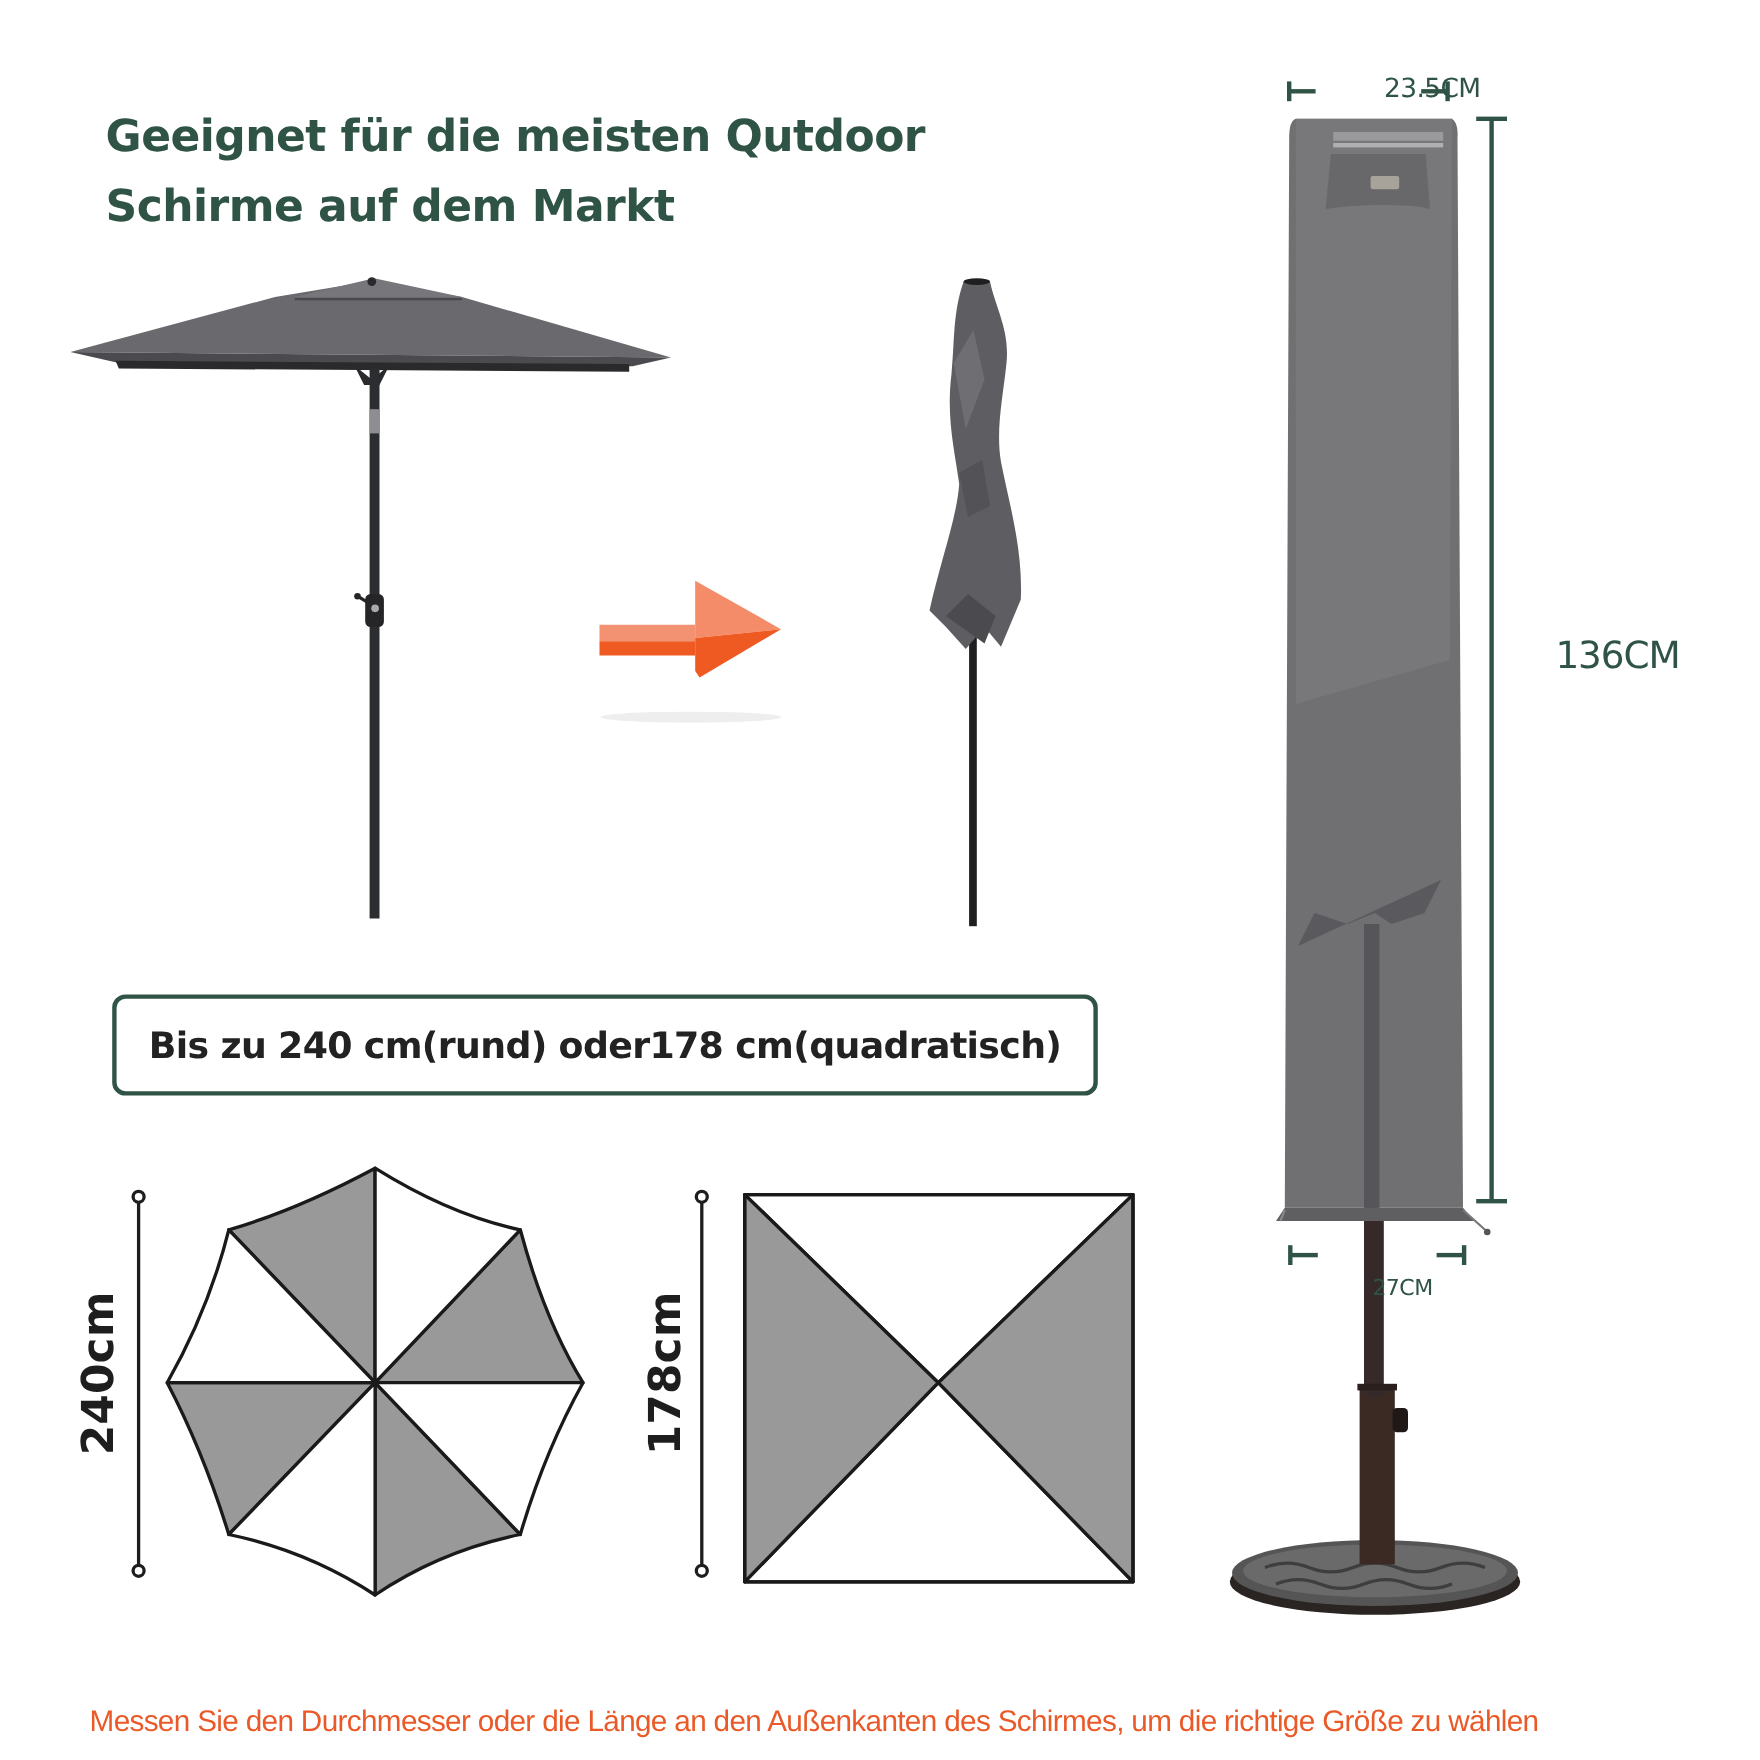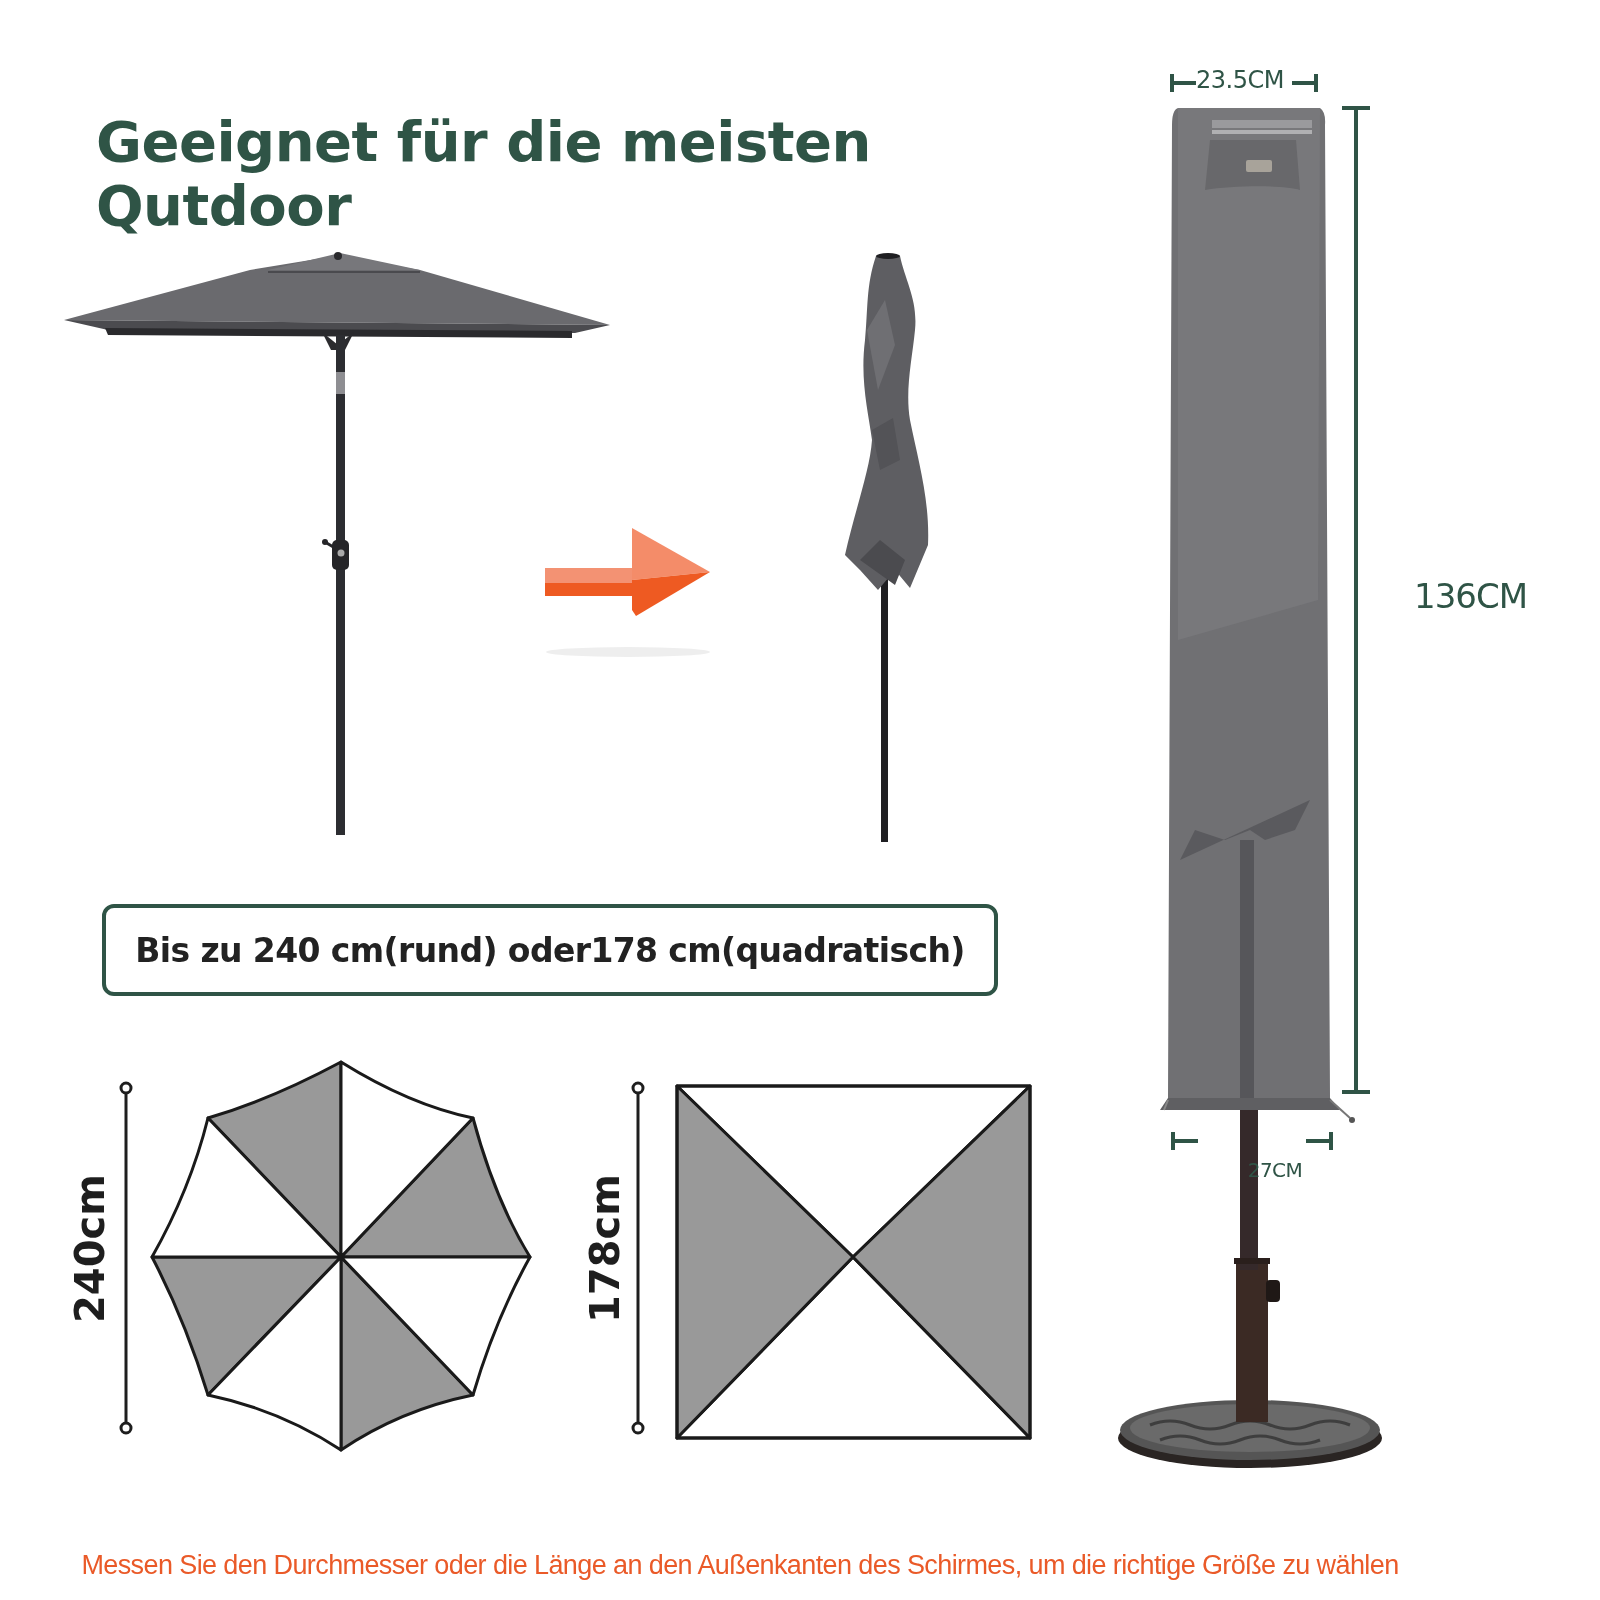--- a/index.html
+++ b/index.html
@@ -1,51 +1,52 @@
 <!DOCTYPE html>
 <html><head>
 <meta charset="utf-8">
 <style>
   html, body { margin: 0; padding: 0; background: #ffffff; }
   body { width: 1600px; height: 1600px; position: relative; overflow: hidden;
          font-family: "Liberation Sans", "DejaVu Sans", sans-serif; }
   .abs { position: absolute; }
 
-  .headline { left: 96px; top: 110px; width: 980px; color: #2f5446;
-    font-family: "DejaVu Sans", sans-serif; font-weight: bold; font-size: 56px;
+  .headline { left: 96px; top: 92px; width: 980px; color: #2f5446;
+    font-family: "DejaVu Sans", sans-serif; font-weight: bold; font-size: 40px;
     line-height: 64px; letter-spacing: -0.5px; }
   .headline span { display: block; }
 
   .size-box { left: 102px; top: 904px; width: 896px; height: 92px;
     border: 4px solid #2f5446; border-radius: 12px; box-sizing: border-box;
     display: flex; align-items: center; justify-content: center; }
   .size-box-text { font-family: "DejaVu Sans", sans-serif; font-weight: bold;
     font-size: 33px; color: #222; letter-spacing: -0.6px; }
 
   .footnote { left: 0; top: 1550px; width: 1480px; text-align: center;
     color: #ea5a28; font-size: 27px; letter-spacing: -0.6px; }
 
   .dim-label { color: #2f5446; font-family: "DejaVu Sans", sans-serif; }
-  .dim-top { left: 1196px; top: 66px; width: 150px; font-size: 24px; text-align: left; letter-spacing: -0.5px; }
+  .dim-top { left: 1196px; top: 66px; width: 150px; font-size: 24px; text-align: right; letter-spacing: -0.5px; }
   .dim-height { left: 1414px; top: 576px; font-size: 34px; letter-spacing: -1px; }
   .dim-bottom { left: 1220px; top: 1158px; width: 110px; font-size: 20px; text-align: center; letter-spacing: -0.5px; }
 
   .rot-label { font-family: "DejaVu Sans", sans-serif; font-weight: bold;
     font-size: 40px; color: #1e1e1e; transform: rotate(-90deg);
     transform-origin: center center; white-space: nowrap; }
   .rot-240 { left: 30px; top: 1240px; width: 120px; height: 46px; text-align: center; }
   .rot-178 { left: 545px; top: 1240px; width: 120px; height: 46px; text-align: center; }
 
   svg { position: absolute; overflow: visible; }
 </style>
 </head>
 <body>
 
 <div class="abs headline">
   <span>Geeignet für die meisten Qutdoor</span>
+  <span>Schirme auf dem Markt</span>
 </div>
 
 <svg style="left:0;top:0;" width="1600" height="1600" viewBox="0 0 1600 1600">
 
   <polygon points="64,320 250,270 335,256 420,270 610,325" fill="#6a6a6e"></polygon>
   <polygon points="268,270 340,253 420,270" fill="#77777b"></polygon>
   <line x1="268" y1="272" x2="420" y2="272" stroke="#4a4a4e" stroke-width="2"></line>
   <polygon points="64,320 610,325 575,333 108,330" fill="#4b4b4f"></polygon>
   <polygon points="105,328 572,331 572,338 108,335" fill="#2a2a2d"></polygon>
   <circle cx="338" cy="256" r="4" fill="#2a2a2d"></circle>

